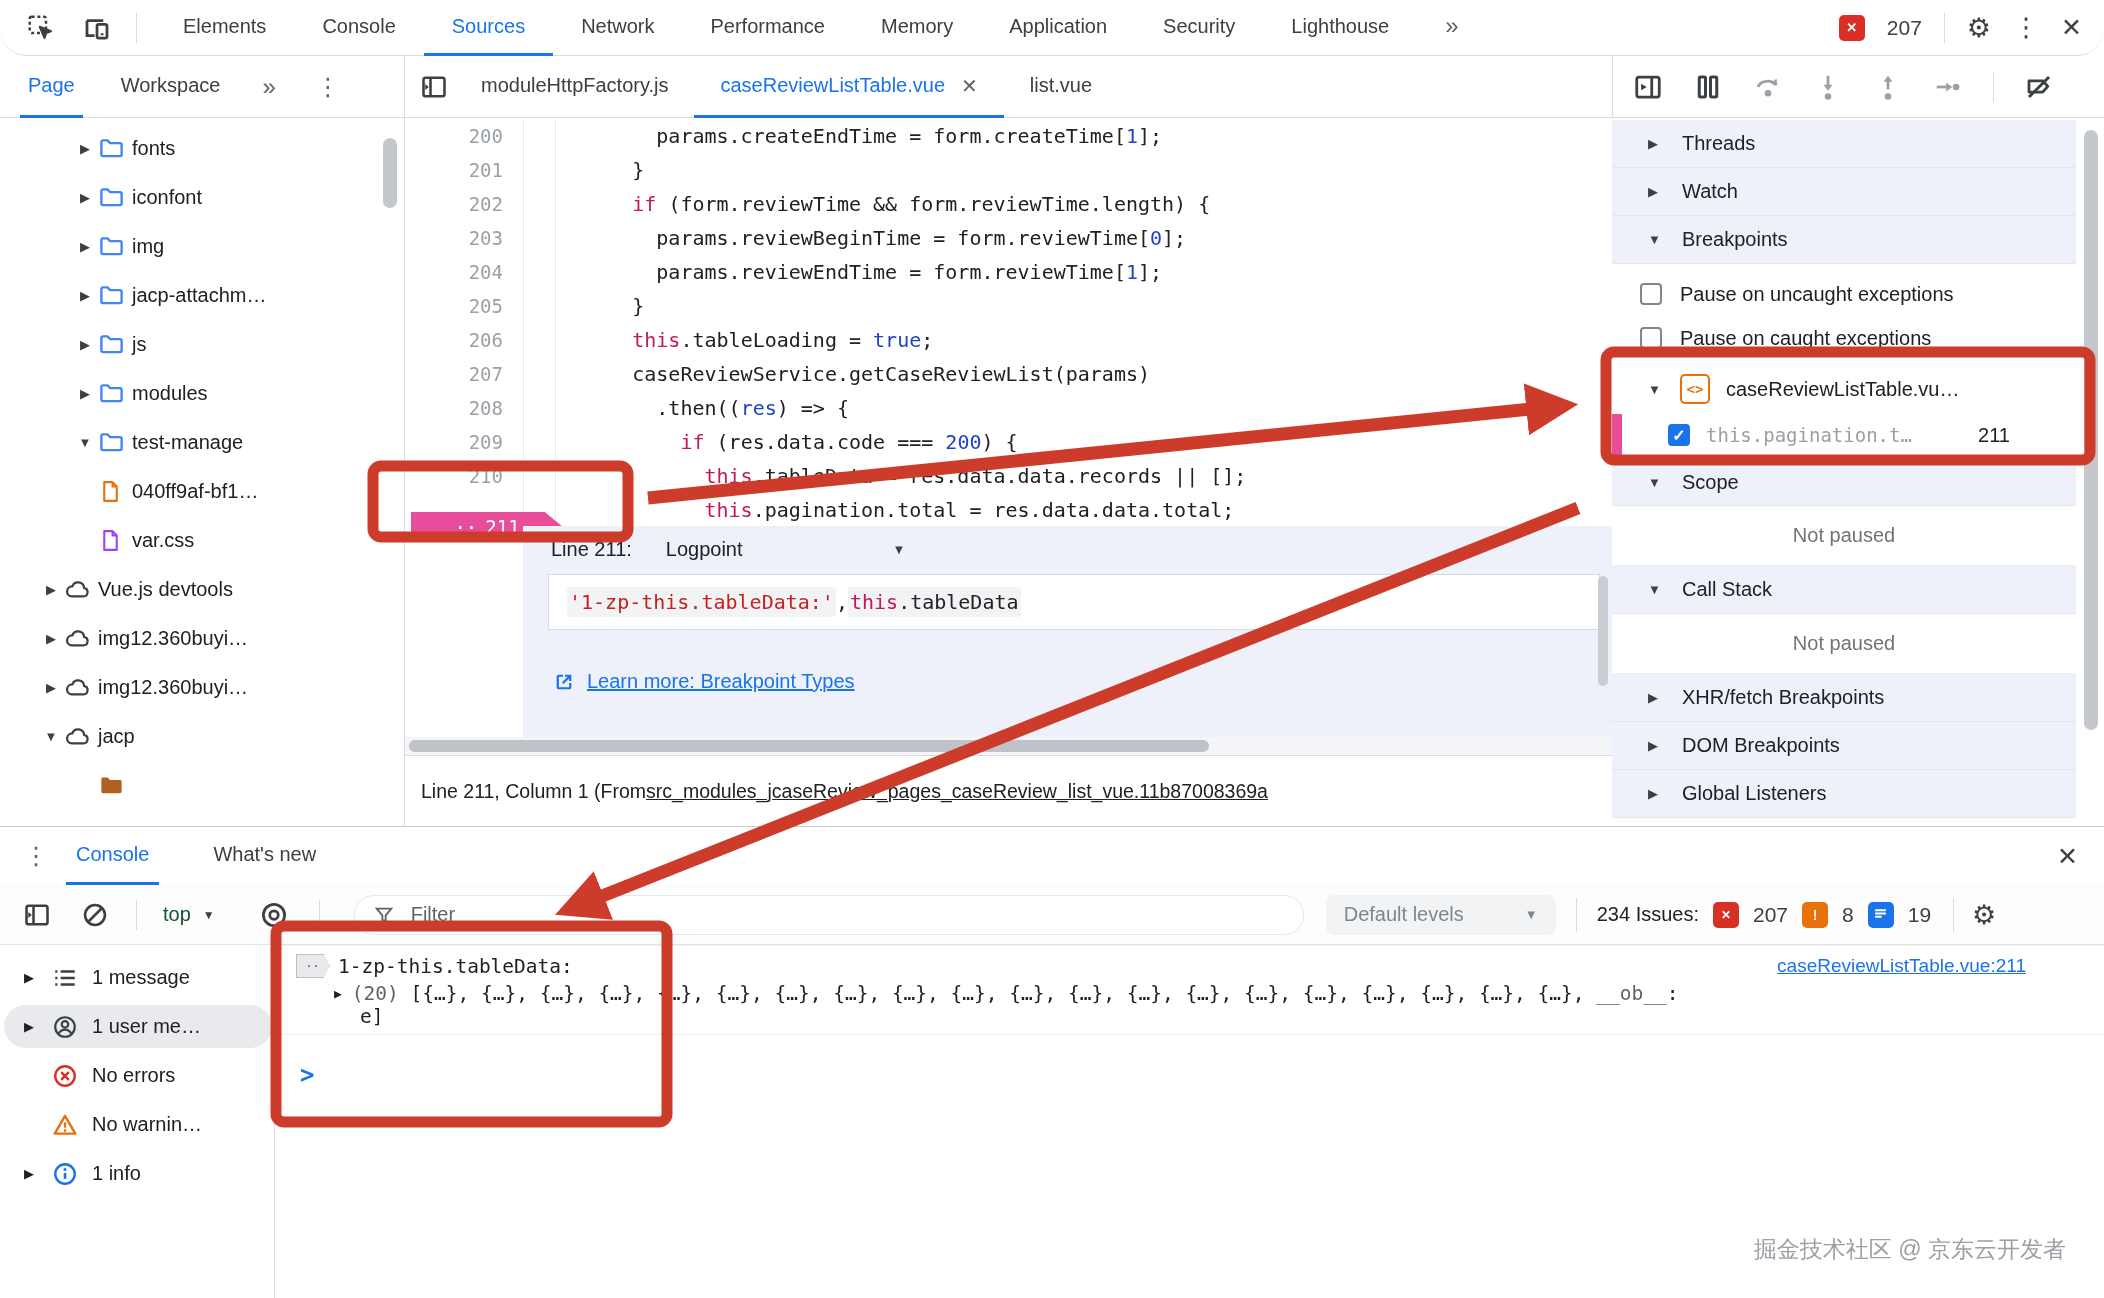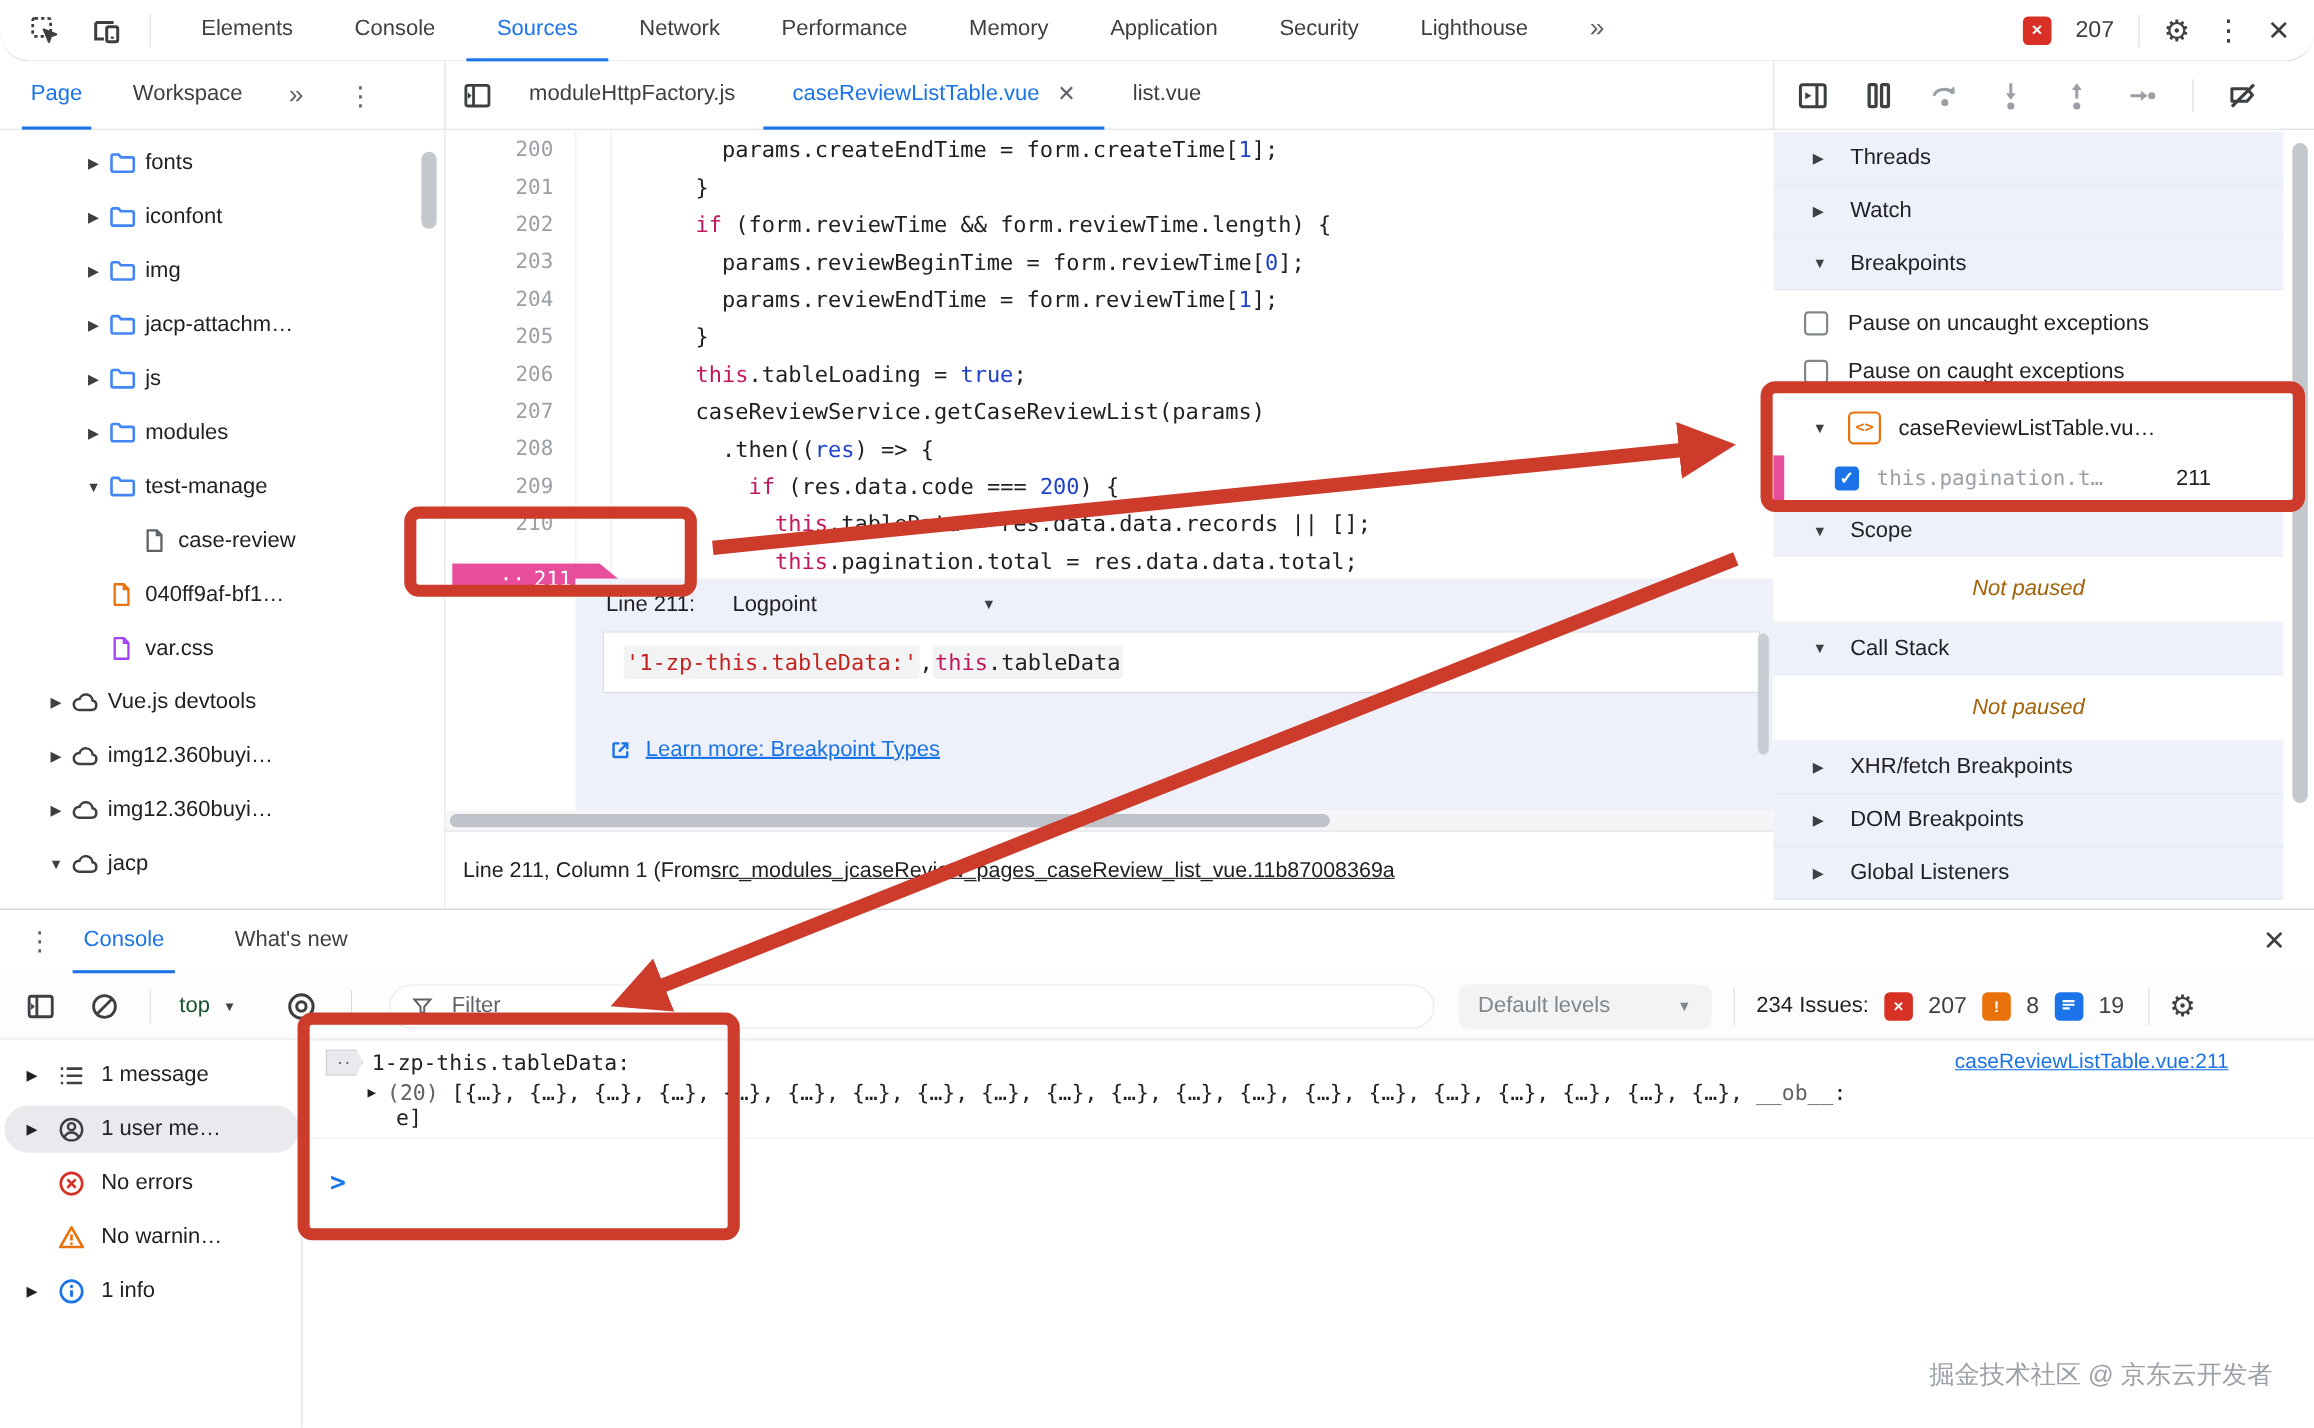--- a/index.html
+++ b/index.html
@@ -91,21 +91,21 @@
     align-items:center; justify-content:center; font-size:16px; font-weight:bold; }
   #bp-file-row { height:46px; display:flex; align-items:center; padding-left:36px; gap:16px; font-size:20px; margin-top:6px; }
   .vue-icon { width:30px; height:30px; border:2.5px solid #e8710a; border-radius:5px; color:#e8710a;
     display:flex; align-items:center; justify-content:center; font-size:14px; font-weight:bold;
     font-family:"DejaVu Sans Mono", monospace; flex:none; }
   #bp-entry-row { height:46px; display:flex; align-items:center; padding-left:56px; gap:16px; position:relative; }
   #bp-strip { position:absolute; left:0; top:2px; width:10px; height:42px; background:#e84d9c; }
   #bp-cond { font-family:"DejaVu Sans Mono", monospace; font-size:19px; color:#9aa0a6; }
   #bp-line-num { position:absolute; right:66px; font-size:20px; color:#202124; }
   .notpaused { height:60px; display:flex; align-items:center; justify-content:center;
-    font-size:20px; font-style:italic; color:#a16207; background:#fff; border-bottom:1px solid #eceef5; }
+    font-size:20px; color:#737373; background:#fff; border-bottom:1px solid #eceef5; }
   #right-scroll { left:2084px; top:130px; width:14px; height:600px; background:#c4c7cc; border-radius:7px; }
 
   
   #drawer { left:0; top:826px; width:2104px; height:472px; background:#fff; border-top:1px solid #c8cacc; }
   #drawer-tabs { position:absolute; left:0; top:0; width:2104px; height:58px; display:flex; align-items:center; }
   .dtab { height:58px; display:flex; align-items:center; padding:0 10px; margin-right:44px;
     font-size:20px; color:#3c4043; border-bottom:3px solid transparent; }
   .dtab.active { color:#1a73e8; border-bottom-color:#1a73e8; }
   #drawer-toolbar { position:absolute; left:0; top:58px; width:2104px; height:60px;
     border-bottom:1px solid #e0e3e7; display:flex; align-items:center; background:#fdfdfe; }
@@ -322,30 +322,20 @@
       </div>
       <div class="tree-row" style="padding-left: 72px;">
         <span class="tree-arrow">▼</span>
         <span class="tree-icon">
           <svg width="27" height="27" viewBox="0 0 24 24">
             <path d="M3 6.2C3 5.4 3.6 4.8 4.4 4.8h4.2l2 2.4h8.9c.8 0 1.5.6 1.5 1.4v8.8c0 .8-.7 1.4-1.5 1.4h-15C3.6 18.8 3 18.2 3 17.4z" fill="none" stroke="#4285f4" stroke-width="2.1" stroke-linejoin="round"></path>
           </svg>
         </span>
         <span class="tree-label">test-manage</span>
       </div>
-      <div class="tree-row" style="padding-left: 102px;">
-        <span class="tree-arrow"></span>
-        <span class="tree-icon">
-          <svg width="25" height="25" viewBox="0 0 24 24">
-            <path d="M6 3h8l4 4.2V21H6z" fill="none" stroke="#5f6368" stroke-width="2" stroke-linejoin="round"></path>
-            <path d="M14 3v4.2h4" fill="none" stroke="#5f6368" stroke-width="2"></path>
-          </svg>
-        </span>
-        <span class="tree-label">case-review</span>
-      </div>
       <div class="tree-row" style="padding-left: 72px;">
         <span class="tree-arrow"></span>
         <span class="tree-icon">
           <svg width="25" height="25" viewBox="0 0 24 24">
             <path d="M6 3h8l4 4.2V21H6z" fill="none" stroke="#e8710a" stroke-width="2" stroke-linejoin="round"></path>
             <path d="M14 3v4.2h4" fill="none" stroke="#e8710a" stroke-width="2"></path>
           </svg>
         </span>
         <span class="tree-label">040ff9af-bf1…</span>
       </div>

